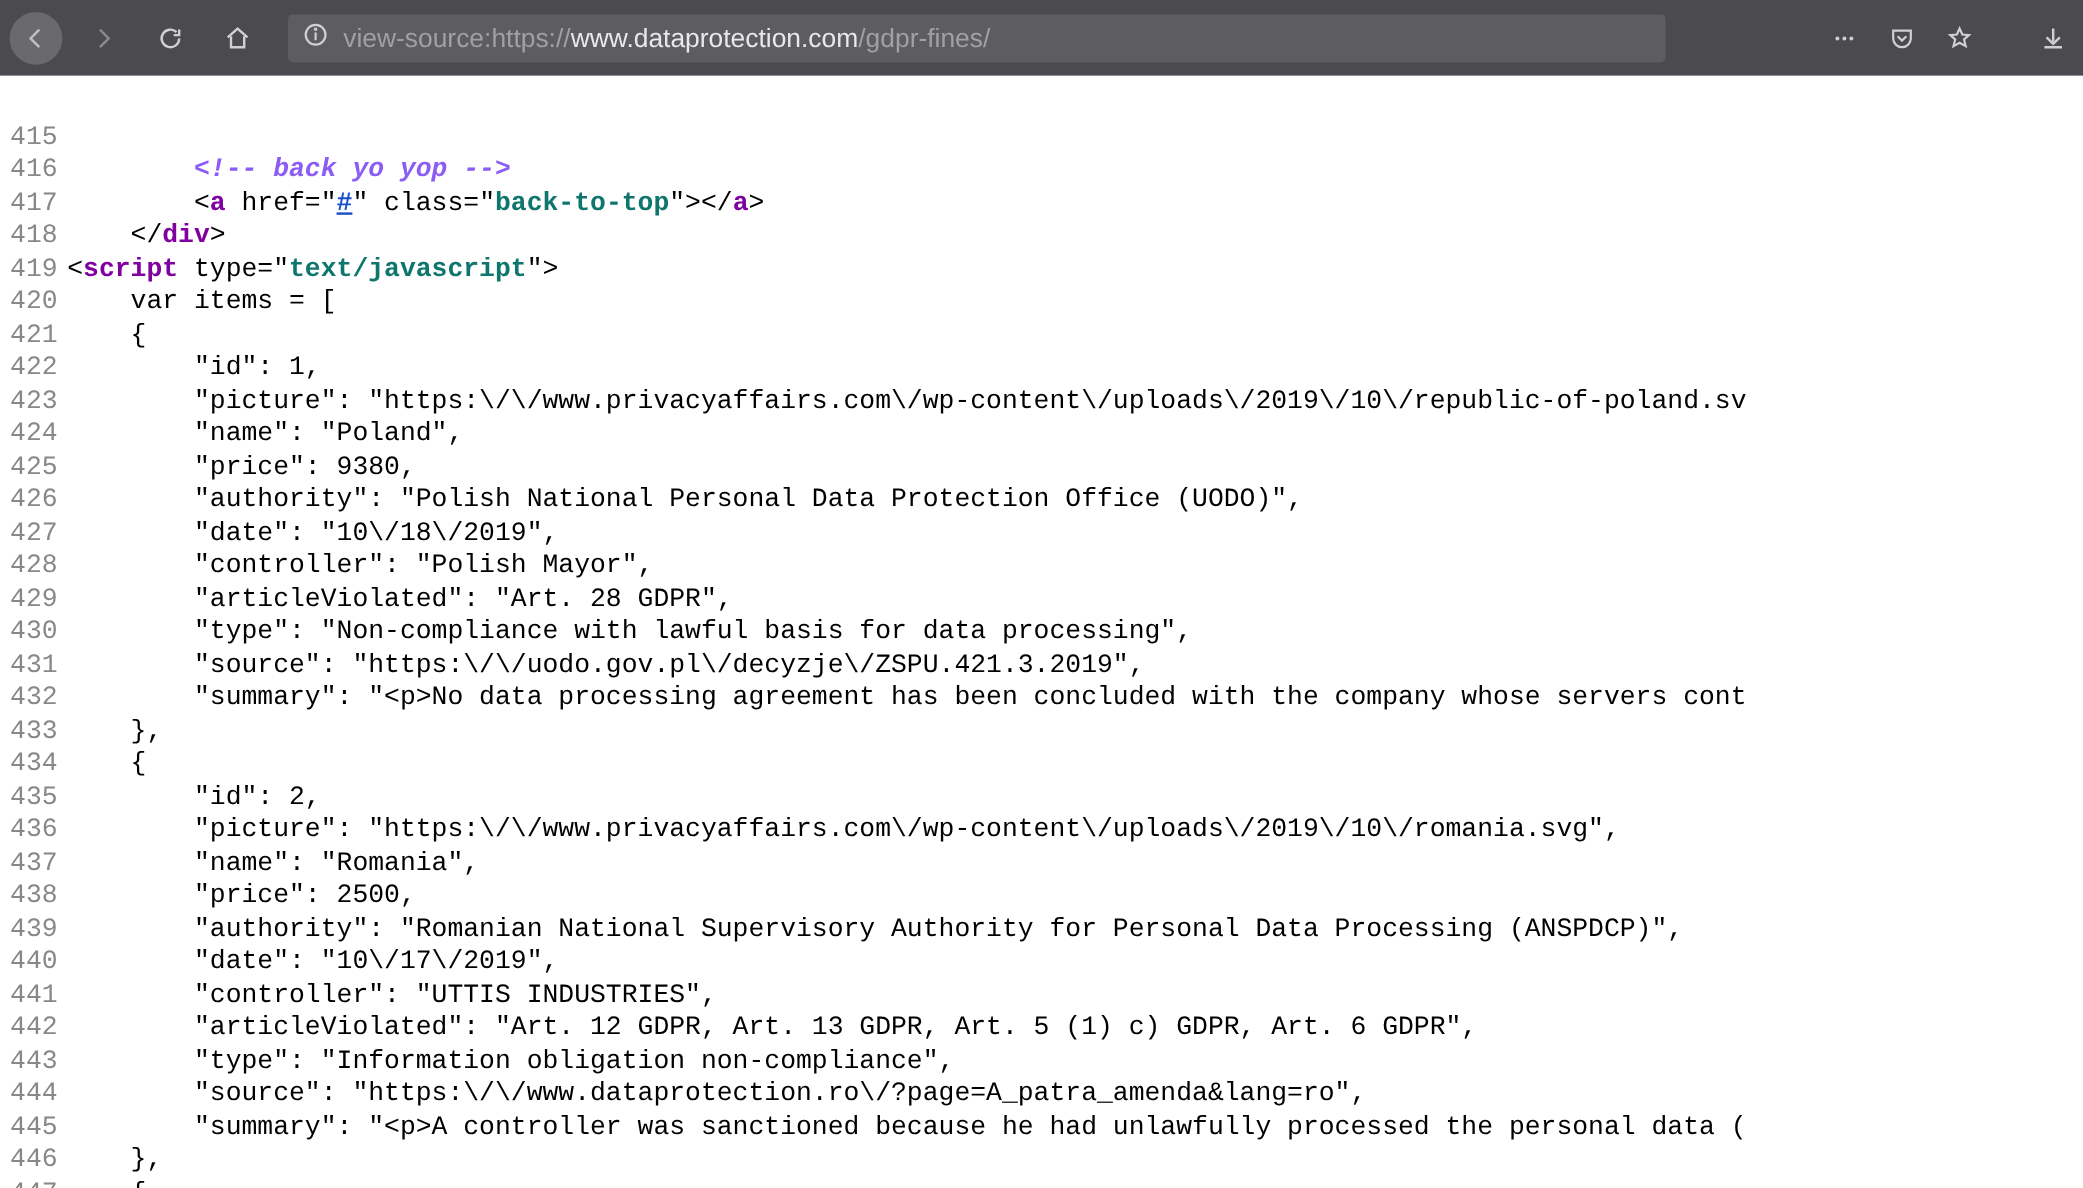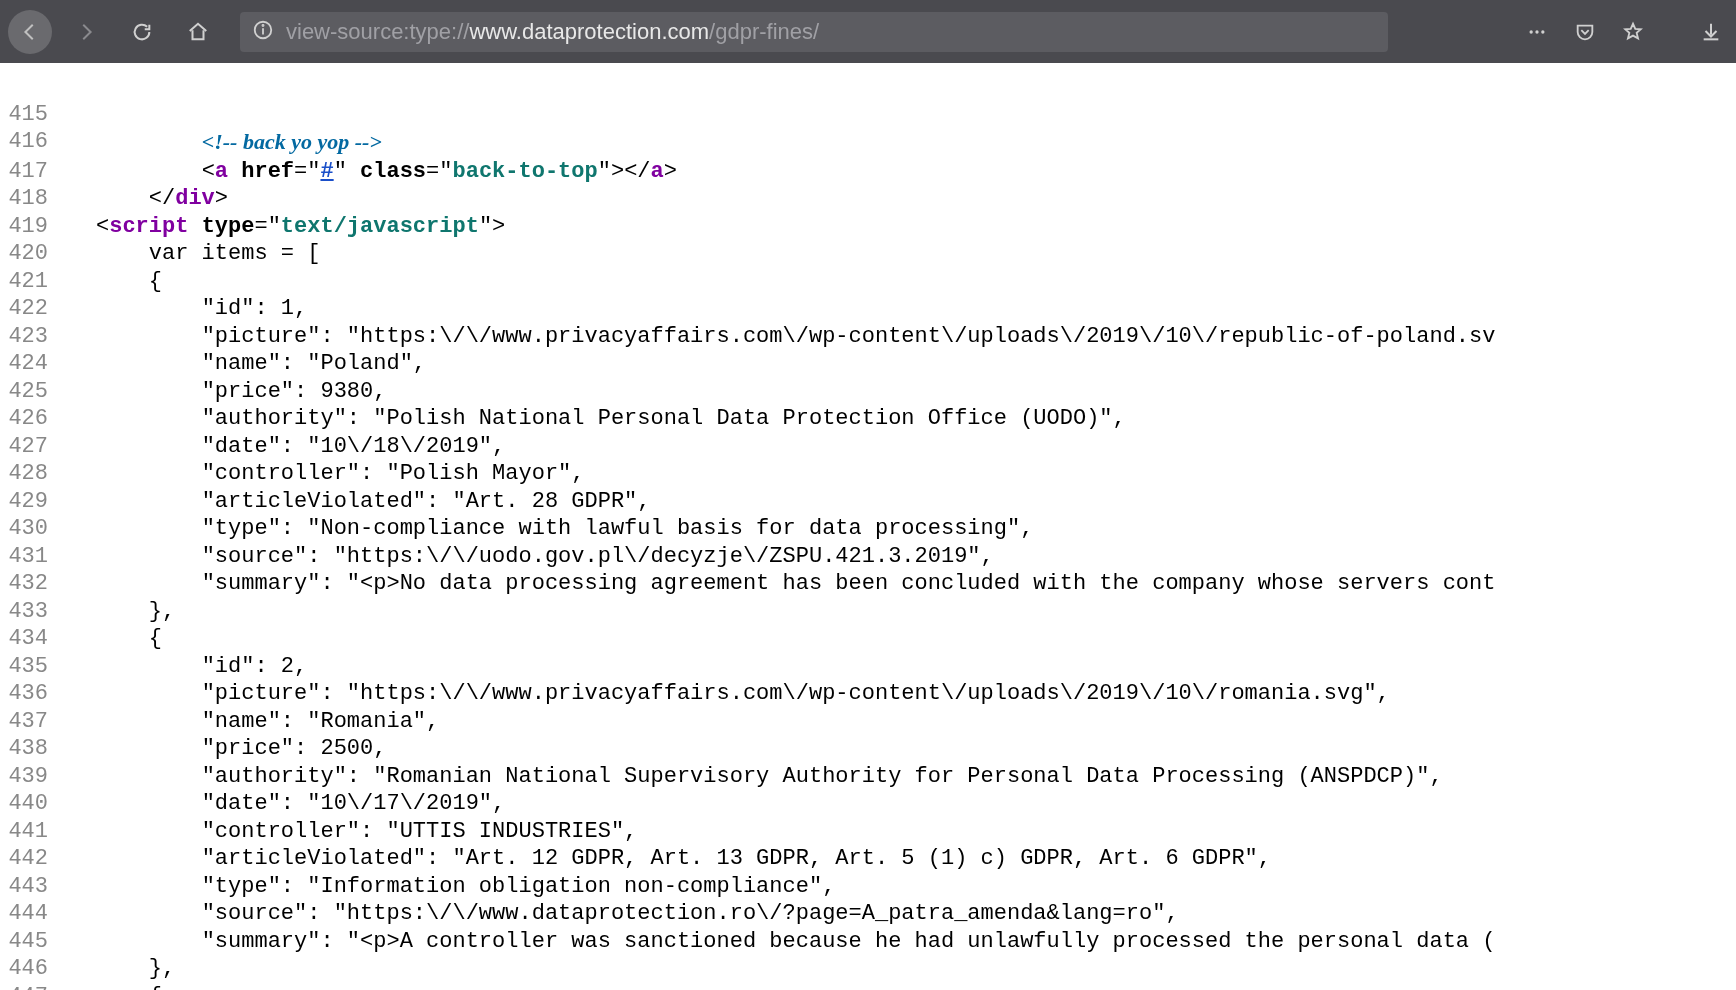--- a/index.html
+++ b/index.html
@@ -47,34 +47,34 @@
 
   .source-view {
     height: calc(100vh - 63px);
     overflow: hidden;
     font-family: "Menlo", "Consolas", "Courier New", monospace;
     font-size: 22px;
     line-height: 27.5px;
     white-space: pre;
     color: #000;
   }
-  .line { display:flex;gap:40px; }
+  .line { display:flex; }
   .ln {
     width: 56px;
     padding-right: 8px;
     text-align: right;
     color: #888888;
     flex-shrink:0;
     user-select:none;
   }
   .code { flex:1; white-space:pre; }
-  .c-comment { color: #0369a1; font-style: italic; font-weight:bold;font-family:Liberation Serif, serif; }
+  .c-comment { color: #8b5cf6; font-style: italic; font-weight:bold; }
   .c-tag { color: #8000a0; font-weight:bold; }
   .c-angle { color:#000; }
-  .c-attr-name { color:#000; font-weight:bold; }
+  .c-attr-name { color:#000; font-weight:normal; }
   .c-string { color: #0f766e; font-weight:bold; }
   .c-link { color: #1a4fc9; text-decoration: underline; font-weight:bold; }
   .c-plain { color:#000; }
 </style>
 </head>
 <body>
 
 <div class="toolbar">
   <div class="nav-btn active-circle">
     <svg width="22" height="22" viewBox="0 0 24 24" fill="none" stroke="currentColor" stroke-width="2.2">
@@ -100,21 +100,21 @@
   </div>
   <div class="url-bar">
     <span style="margin-right:12px;color:#d0d0d0">
       <svg width="22" height="22" viewBox="0 0 24 24" fill="none" stroke="currentColor" stroke-width="2">
           <circle cx="12" cy="12" r="9"></circle>
           <line x1="12" y1="10" x2="12" y2="17"></line>
           <circle cx="12" cy="7" r="0.6" fill="currentColor"></circle>
         </svg>
     </span>
     <span class="url-text">
-      <span class="url-dim">view-source:</span><span class="url-dim">type://</span><span>www.dataprotection.com</span><span class="url-dim">/gdpr-fines/</span>
+      <span class="url-dim">view-source:</span><span class="url-dim">https://</span><span>www.dataprotection.com</span><span class="url-dim">/gdpr-fines/</span>
     </span>
   </div>
   <div class="right-icons">
     <div class="tb-icon">
       <svg width="20" height="20" viewBox="0 0 24 24" fill="currentColor">
           <circle cx="5" cy="12" r="2"></circle>
           <circle cx="12" cy="12" r="2"></circle>
           <circle cx="19" cy="12" r="2"></circle>
         </svg>
     </div>

